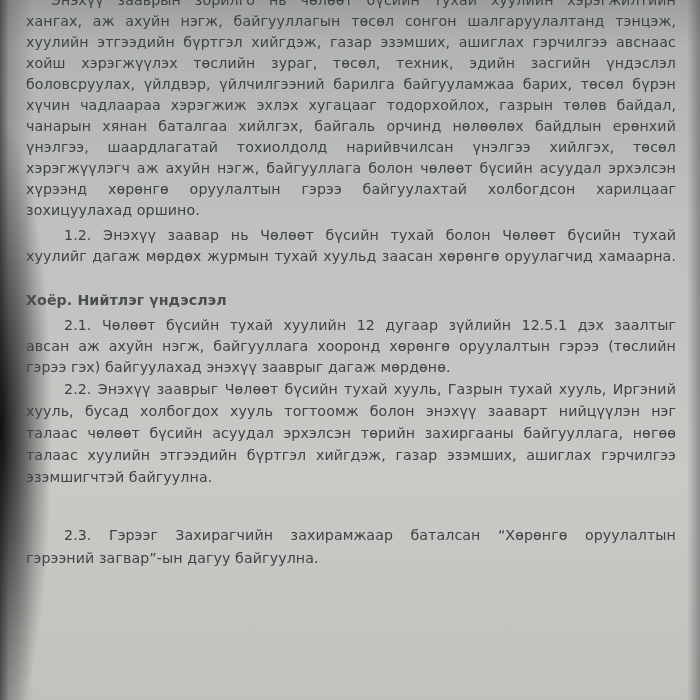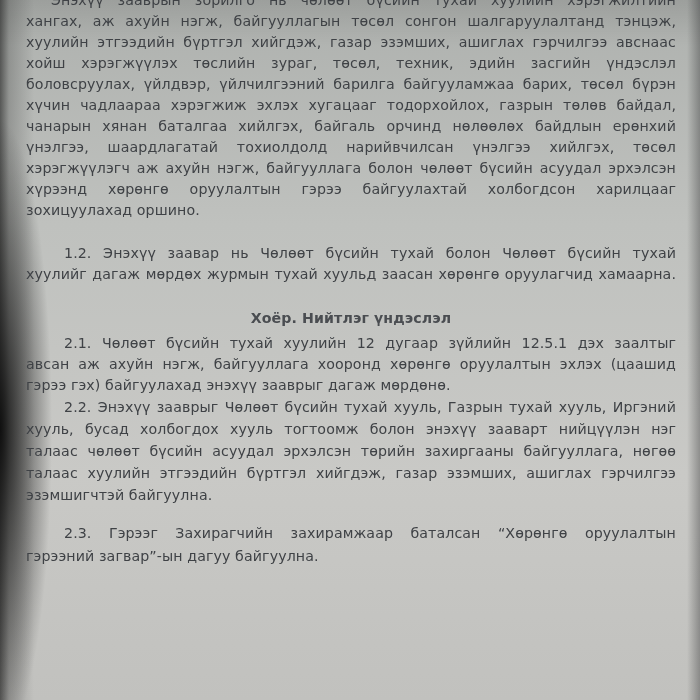--- a/index.html
+++ b/index.html
@@ -36,28 +36,27 @@
     height: 21px;
   }
   .lh22 .ln { line-height: 22px; height: 22px; }
   .lh23 .ln { line-height: 23px; height: 23px; }
   .ln.last { text-align-last: left; }
   .ln.ind  { text-indent: 38px; }
   .ln.ind-sm { text-indent: 25px; }
   .heading {
     margin-top: 23px;
     line-height: 21px;
-    text-align: center;
     font-weight: bold;
     color: #4a4d51;
   }
-  .gap22 { margin-top: 22px; }
+  .gap22 { margin-top: 4px; }
   .gap20 { margin-top: 4px; }
   .gap30 { }
-  .gap29 { margin-top: 16px; }
+  .gap29 { margin-top: 36px; }
 </style>
 </head>
 <body>
 
 <div class="page-text">
 
   <div class="para">
     <div class="ln ind-sm">Энэхүү зааврын зорилго нь чөлөөт бүсийн тухай хуулийн хэрэгжилтийн</div>
     <div class="ln">хангах, аж ахуйн нэгж, байгууллагын төсөл сонгон шалгаруулалтанд тэнцэж,</div>
     <div class="ln">хуулийн этгээдийн бүртгэл хийгдэж, газар эзэмших, ашиглах гэрчилгээ авснаас</div>
@@ -73,21 +72,21 @@
 
   <div class="para gap22">
     <div class="ln ind">1.2. Энэхүү заавар нь Чөлөөт бүсийн тухай болон Чөлөөт бүсийн тухай</div>
     <div class="ln">хуулийг дагаж мөрдөх журмын тухай хуульд заасан хөрөнгө оруулагчид хамаарна.</div>
   </div>
 
   <div class="heading">Хоёр. Нийтлэг үндэслэл</div>
 
   <div class="para gap20">
     <div class="ln ind">2.1. Чөлөөт бүсийн тухай хуулийн 12 дугаар зүйлийн 12.5.1 дэх заалтыг</div>
-    <div class="ln">авсан аж ахуйн нэгж, байгууллага хооронд хөрөнгө оруулалтын эхлэх (цаашид</div>
+    <div class="ln">авсан аж ахуйн нэгж, байгууллага хооронд хөрөнгө оруулалтын гэрээ (төслийн</div>
     <div class="ln last">гэрээ гэх) байгуулахад энэхүү зааврыг дагаж мөрдөнө.</div>
   </div>
 
   <div class="para gap30 lh22">
     <div class="ln ind">2.2. Энэхүү зааврыг Чөлөөт бүсийн тухай хууль, Газрын тухай хууль, Иргэний</div>
     <div class="ln">хууль, бусад холбогдох хууль тогтоомж болон энэхүү зааварт нийцүүлэн нэг</div>
     <div class="ln">талаас чөлөөт бүсийн асуудал эрхэлсэн төрийн захиргааны байгууллага, нөгөө</div>
     <div class="ln">талаас хуулийн этгээдийн бүртгэл хийгдэж, газар эзэмших, ашиглах гэрчилгээ</div>
     <div class="ln last">эзэмшигчтэй байгуулна.</div>
   </div>

